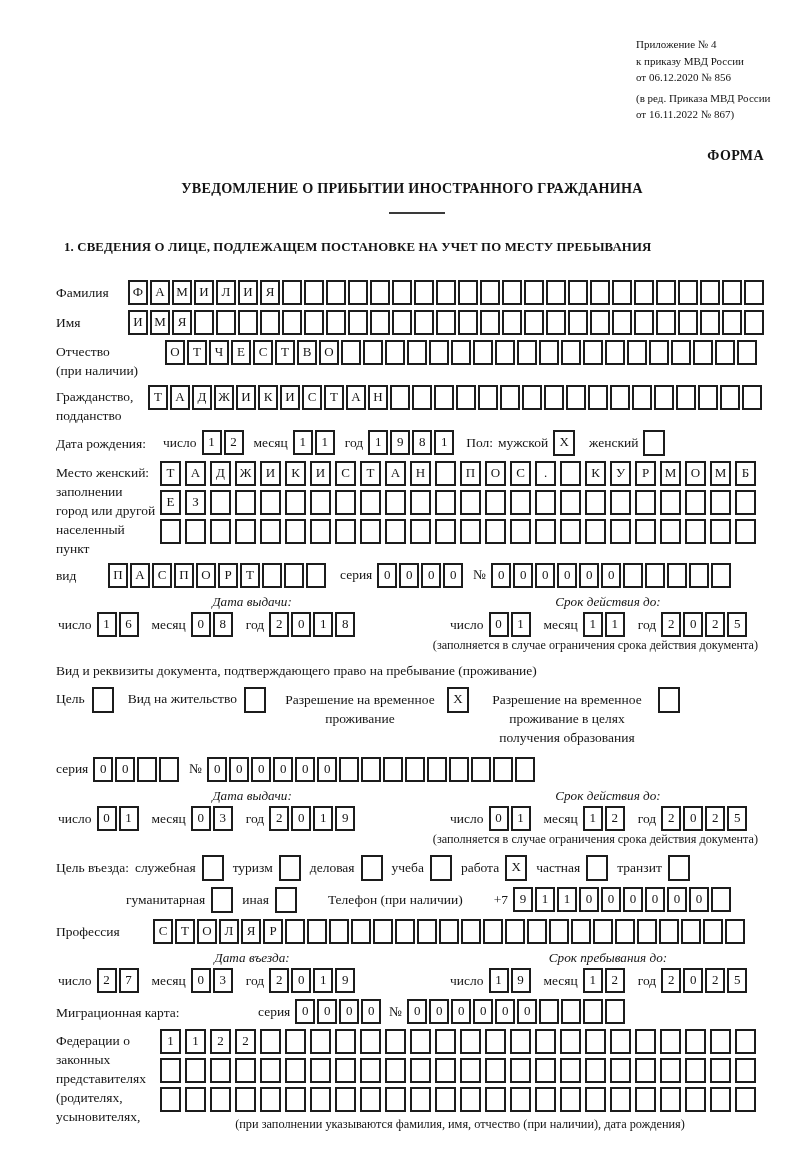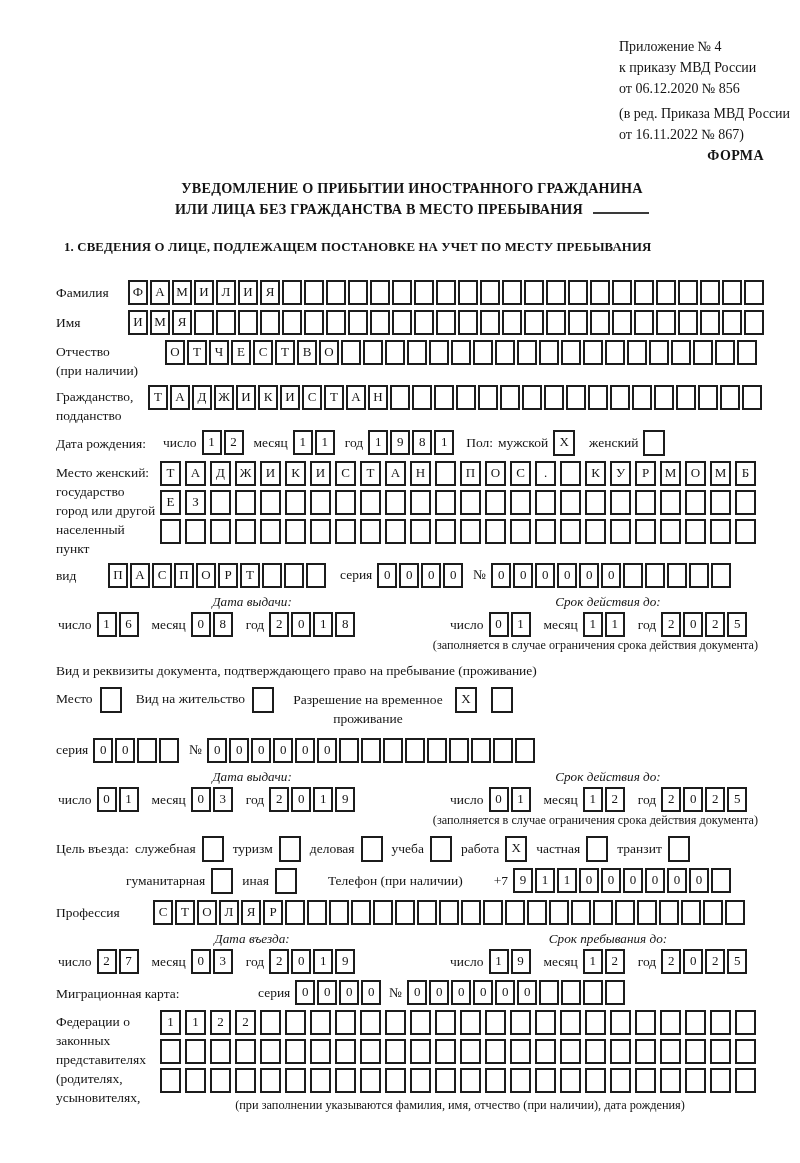--- a/index.html
+++ b/index.html
@@ -4,21 +4,21 @@
 <style>
   :root { --ink:#141414; --paper:#ffffff; }
   html,body{margin:0;padding:0;background:var(--paper);}
   .page{
     width:800px;height:1163px;box-sizing:border-box;position:relative;
     background:var(--paper);color:var(--ink);
     padding:36px 32px 0 56px;overflow:hidden;
     font-family:"Liberation Serif","DejaVu Serif",serif;font-size:13.5px;line-height:1.3;
   }
   
-  .appendix{position:absolute;left:619px;top:36px;font-size:14px;line-height:1.5;}
+  .appendix{position:absolute;left:636px;top:36px;font-size:11px;line-height:1.5;}
   .appendix .edition{margin-top:4px;}
   .forma{position:absolute;top:147px;right:36px;font-weight:bold;font-size:14px;letter-spacing:.4px;}
   .title{margin-top:142px;text-align:center;font-weight:bold;font-size:14.2px;line-height:21px;letter-spacing:.2px;}
   .blank-line{display:inline-block;width:56px;border-bottom:2px solid #3a3a3a;margin-left:10px;}
   .section-header{margin-top:19px;margin-bottom:24px;font-weight:bold;font-size:12.8px;padding-left:8px;letter-spacing:.15px;}
   
   .row{display:flex;align-items:center;margin-bottom:5px;}
   .row.top{align-items:flex-start;}
   .label{flex:none;padding-top:2px;}
   .lbl-lines div{line-height:19px;}
@@ -67,21 +67,21 @@
     <div class="edition">
       <div>(в ред. Приказа МВД России</div>
       <div>от 16.11.2022 № 867)</div>
     </div>
   </div>
   <div class="forma">ФОРМА</div>
 
   <div class="title">
     <div>УВЕДОМЛЕНИЕ О ПРИБЫТИИ ИНОСТРАННОГО ГРАЖДАНИНА</div>
     <div>
-      <span>ИЛИ ЛИЦА БЕЗ ГРАЖДАНСТВА В МЕСТО ПРЕБЫВАНИЯ</span><span class="blank-line"></span>
+      <span class="blank-line"></span>
     </div>
   </div>
 
   <div class="section-header">1. СВЕДЕНИЯ О ЛИЦЕ, ПОДЛЕЖАЩЕМ ПОСТАНОВКЕ НА УЧЕТ ПО МЕСТУ ПРЕБЫВАНИЯ</div>
 
   <div class="row">
     <span class="label" style="width:72px">Фамилия</span>
     <span class="cells">
         <span class="cell">Ф</span>
         <span class="cell">А</span>
@@ -249,21 +249,21 @@
       </span>
     <span class="dlabel" style="margin-left:14px">женский</span>
     <span class="cells box">
         <span class="cell"></span>
       </span>
   </div>
 
   <div class="row top">
     <span class="label lbl-lines" style="width:104px">
       <div>Место женский:</div>
-      <div>государство</div>
+      <div>заполнении</div>
       <div>город или другой</div>
       <div>населенный пункт</div>
     </span>
     <span class="cellstack">
       <span class="cells wide" style="display:flex">
           <span class="cell">Т</span>
           <span class="cell">А</span>
           <span class="cell">Д</span>
           <span class="cell">Ж</span>
           <span class="cell">И</span>
@@ -423,38 +423,39 @@
           <span class="cell">5</span>
         </span>
     </span>
   </div>
   <div class="note">(заполняется в случае ограничения срока действия документа)</div>
 
   <div class="intro">Вид и реквизиты документа, подтверждающего право на пребывание (проживание)</div>
 
   <div class="opt-row">
     <span class="opt">
-      <span class="opt-label">Место</span>
+      <span class="opt-label">Цель</span>
       <span class="cells box">
           <span class="cell"></span>
         </span>
     </span>
     <span class="opt">
       <span class="opt-label">Вид на жительство</span>
       <span class="cells box">
           <span class="cell"></span>
         </span>
     </span>
     <span class="opt">
       <span class="opt-label center" style="width:160px">Разрешение на временное проживание</span>
       <span class="cells box">
           <span class="cell">X</span>
         </span>
     </span>
     <span class="opt" style="margin-right:0">
+      <span class="opt-label center" style="width:168px">Разрешение на временное проживание в целях получения образования</span>
       <span class="cells box">
           <span class="cell"></span>
         </span>
     </span>
   </div>
 
   <div class="row">
     <span class="dlabel">серия</span>
     <span class="cells">
         <span class="cell">0</span>

